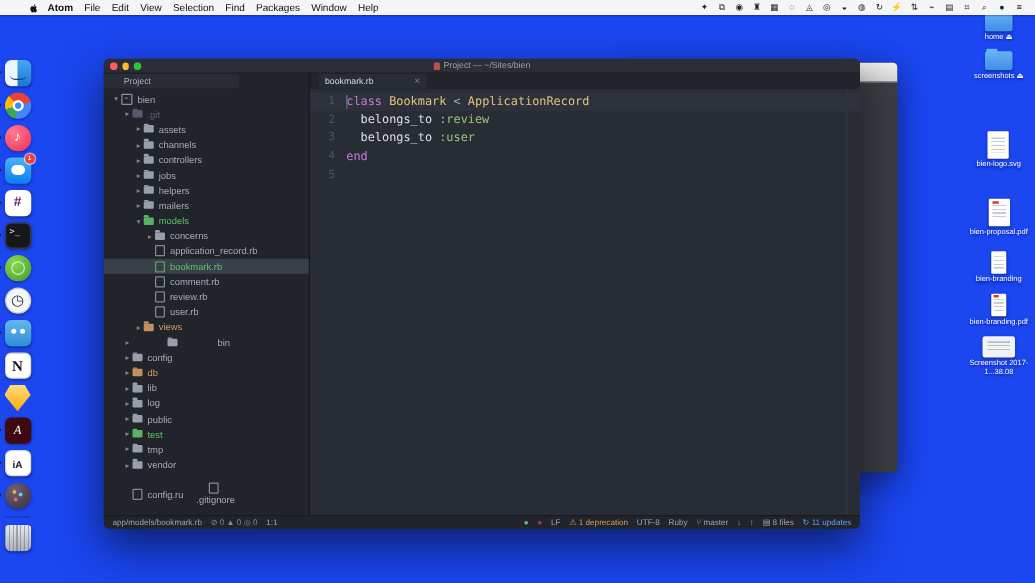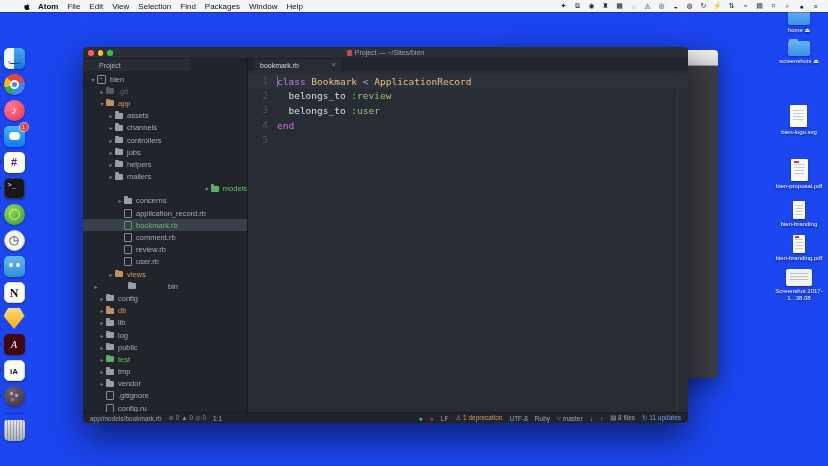--- a/index.html
+++ b/index.html
@@ -312,106 +312,101 @@
           <div class="tree-row git-none" style="padding-left: 6px;">
             <span class="chev">▾</span>
             <span class="ticon repo"></span>
             <span class="tlabel">bien</span>
           </div>
           <div class="tree-row git-ignored" style="padding-left: 15px;">
             <span class="chev">▸</span>
             <span class="ticon folder"></span>
             <span class="tlabel">.git</span>
           </div>
+          <div class="tree-row git-none" style="padding-left: 24px;">
+            <span class="chev">▸</span>
+            <span class="ticon folder"></span>
+            <span class="tlabel">assets</span>
+          </div>
+          <div class="tree-row git-none" style="padding-left: 24px;">
+            <span class="chev">▸</span>
+            <span class="ticon folder"></span>
+            <span class="tlabel">channels</span>
+          </div>
+          <div class="tree-row git-none" style="padding-left: 24px;">
+            <span class="chev">▸</span>
+            <span class="ticon folder"></span>
+            <span class="tlabel">controllers</span>
+          </div>
+          <div class="tree-row git-none" style="padding-left: 24px;">
+            <span class="chev">▸</span>
+            <span class="ticon folder"></span>
+            <span class="tlabel">jobs</span>
+          </div>
+          <div class="tree-row git-none" style="padding-left: 24px;">
+            <span class="chev">▸</span>
+            <span class="ticon folder"></span>
+            <span class="tlabel">helpers</span>
+          </div>
+          <div class="tree-row git-none" style="padding-left: 24px;">
+            <span class="chev">▸</span>
+            <span class="ticon folder"></span>
+            <span class="tlabel">mailers</span>
+          </div>
+          <div class="tree-row git-added" style="padding-left: 24px;">
+            <span class="chev">▾</span>
+            <span class="ticon folder"></span>
+            <span class="tlabel">models</span>
+          </div>
+          <div class="tree-row git-none" style="padding-left: 33px;">
+            <span class="chev">▸</span>
+            <span class="ticon folder"></span>
+            <span class="tlabel">concerns</span>
+          </div>
+          <div class="tree-row git-none" style="padding-left: 33px;">
+            <span class="chev"></span>
+            <span class="ticon file"></span>
+            <span class="tlabel">application_record.rb</span>
+          </div>
+          <div class="tree-row git-added selected" style="padding-left: 33px;">
+            <span class="chev"></span>
+            <span class="ticon file"></span>
+            <span class="tlabel">bookmark.rb</span>
+          </div>
+          <div class="tree-row git-none" style="padding-left: 33px;">
+            <span class="chev"></span>
+            <span class="ticon file"></span>
+            <span class="tlabel">comment.rb</span>
+          </div>
+          <div class="tree-row git-none" style="padding-left: 33px;">
+            <span class="chev"></span>
+            <span class="ticon file"></span>
+            <span class="tlabel">review.rb</span>
+          </div>
+          <div class="tree-row git-none" style="padding-left: 33px;">
+            <span class="chev"></span>
+            <span class="ticon file"></span>
+            <span class="tlabel">user.rb</span>
+          </div>
+          <div class="tree-row git-modified" style="padding-left: 24px;">
+            <span class="chev">▸</span>
+            <span class="ticon folder"></span>
+            <span class="tlabel">views</span>
+          </div>
+          <div class="tree-row git-none" style="padding-left: 15px; gap: 28px;">
+            <span class="chev">▸</span>
+            <span class="ticon folder"></span>
+            <span class="tlabel">bin</span>
+          </div>
+          <div class="tree-row git-none" style="padding-left: 15px;">
+            <span class="chev">▸</span>
+            <span class="ticon folder"></span>
+            <span class="tlabel">config</span>
+          </div>
           <div class="tree-row git-modified" style="padding-left: 15px;">
-            <span class="chev">▾</span>
-            <span class="ticon folder"></span>
-            <span class="tlabel">app</span>
-          </div>
-          <div class="tree-row git-none" style="padding-left: 24px;">
-            <span class="chev">▸</span>
-            <span class="ticon folder"></span>
-            <span class="tlabel">assets</span>
-          </div>
-          <div class="tree-row git-none" style="padding-left: 24px;">
-            <span class="chev">▸</span>
-            <span class="ticon folder"></span>
-            <span class="tlabel">channels</span>
-          </div>
-          <div class="tree-row git-none" style="padding-left: 24px;">
-            <span class="chev">▸</span>
-            <span class="ticon folder"></span>
-            <span class="tlabel">controllers</span>
-          </div>
-          <div class="tree-row git-none" style="padding-left: 24px;">
-            <span class="chev">▸</span>
-            <span class="ticon folder"></span>
-            <span class="tlabel">jobs</span>
-          </div>
-          <div class="tree-row git-none" style="padding-left: 24px;">
-            <span class="chev">▸</span>
-            <span class="ticon folder"></span>
-            <span class="tlabel">helpers</span>
-          </div>
-          <div class="tree-row git-none" style="padding-left: 24px;">
-            <span class="chev">▸</span>
-            <span class="ticon folder"></span>
-            <span class="tlabel">mailers</span>
-          </div>
-          <div class="tree-row git-added" style="padding-left: 24px; justify-content: flex-end;">
-            <span class="chev">▾</span>
-            <span class="ticon folder"></span>
-            <span class="tlabel">models</span>
-          </div>
-          <div class="tree-row git-none" style="padding-left: 33px;">
-            <span class="chev">▸</span>
-            <span class="ticon folder"></span>
-            <span class="tlabel">concerns</span>
-          </div>
-          <div class="tree-row git-none" style="padding-left: 33px;">
-            <span class="chev"></span>
-            <span class="ticon file"></span>
-            <span class="tlabel">application_record.rb</span>
-          </div>
-          <div class="tree-row git-added selected" style="padding-left: 33px;">
-            <span class="chev"></span>
-            <span class="ticon file"></span>
-            <span class="tlabel">bookmark.rb</span>
-          </div>
-          <div class="tree-row git-none" style="padding-left: 33px;">
-            <span class="chev"></span>
-            <span class="ticon file"></span>
-            <span class="tlabel">comment.rb</span>
-          </div>
-          <div class="tree-row git-none" style="padding-left: 33px;">
-            <span class="chev"></span>
-            <span class="ticon file"></span>
-            <span class="tlabel">review.rb</span>
-          </div>
-          <div class="tree-row git-none" style="padding-left: 33px;">
-            <span class="chev"></span>
-            <span class="ticon file"></span>
-            <span class="tlabel">user.rb</span>
-          </div>
-          <div class="tree-row git-modified" style="padding-left: 24px;">
-            <span class="chev">▸</span>
-            <span class="ticon folder"></span>
-            <span class="tlabel">views</span>
-          </div>
-          <div class="tree-row git-none" style="padding-left: 9px; gap: 28px;">
-            <span class="chev">▸</span>
-            <span class="ticon folder"></span>
-            <span class="tlabel">bin</span>
-          </div>
-          <div class="tree-row git-none" style="padding-left: 15px;">
-            <span class="chev">▸</span>
-            <span class="ticon folder"></span>
-            <span class="tlabel">config</span>
-          </div>
-          <div class="tree-row git-modified" style="padding-left: 15px;">
             <span class="chev">▸</span>
             <span class="ticon folder"></span>
             <span class="tlabel">db</span>
           </div>
           <div class="tree-row git-none" style="padding-left: 15px;">
             <span class="chev">▸</span>
             <span class="ticon folder"></span>
             <span class="tlabel">lib</span>
           </div>
           <div class="tree-row git-none" style="padding-left: 15px;">
@@ -432,21 +427,21 @@
           <div class="tree-row git-none" style="padding-left: 15px;">
             <span class="chev">▸</span>
             <span class="ticon folder"></span>
             <span class="tlabel">tmp</span>
           </div>
           <div class="tree-row git-none" style="padding-left: 15px;">
             <span class="chev">▸</span>
             <span class="ticon folder"></span>
             <span class="tlabel">vendor</span>
           </div>
-          <div class="tree-row git-none" style="padding-left: 15px;">
+          <div class="tree-row git-none" style="padding-left: 15px; flex-direction: column;">
             <span class="chev"></span>
             <span class="ticon file"></span>
             <span class="tlabel">.gitignore</span>
           </div>
           <div class="tree-row git-none" style="padding-left: 15px;">
             <span class="chev"></span>
             <span class="ticon file"></span>
             <span class="tlabel">config.ru</span>
           </div>
         </div>

